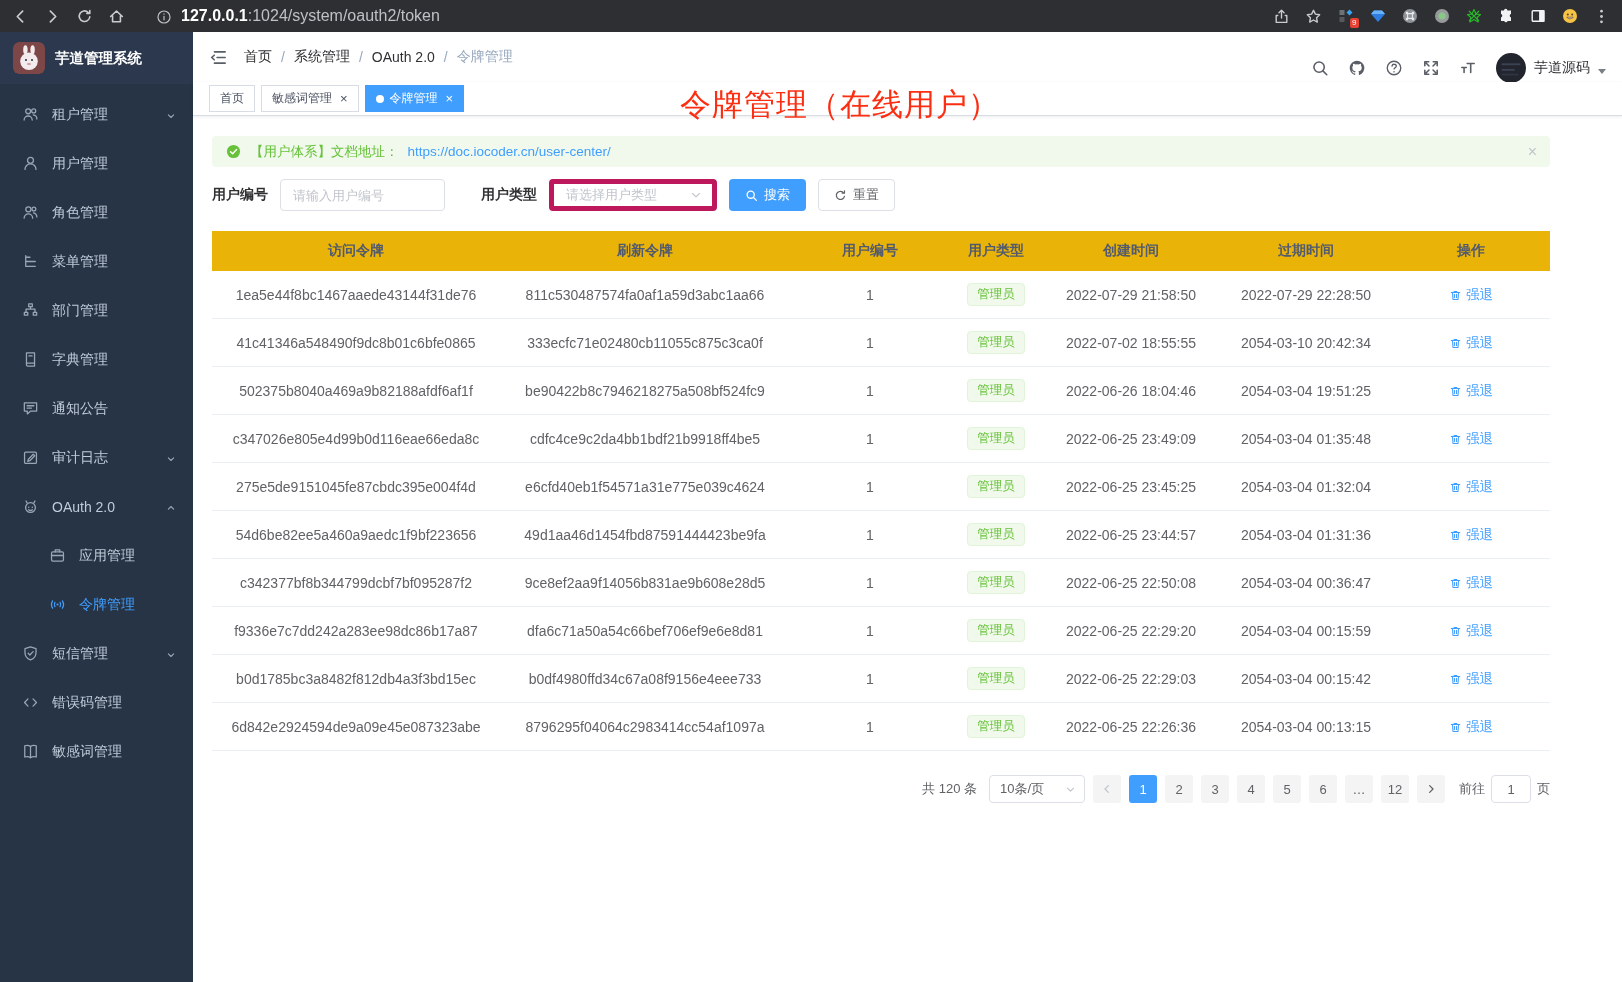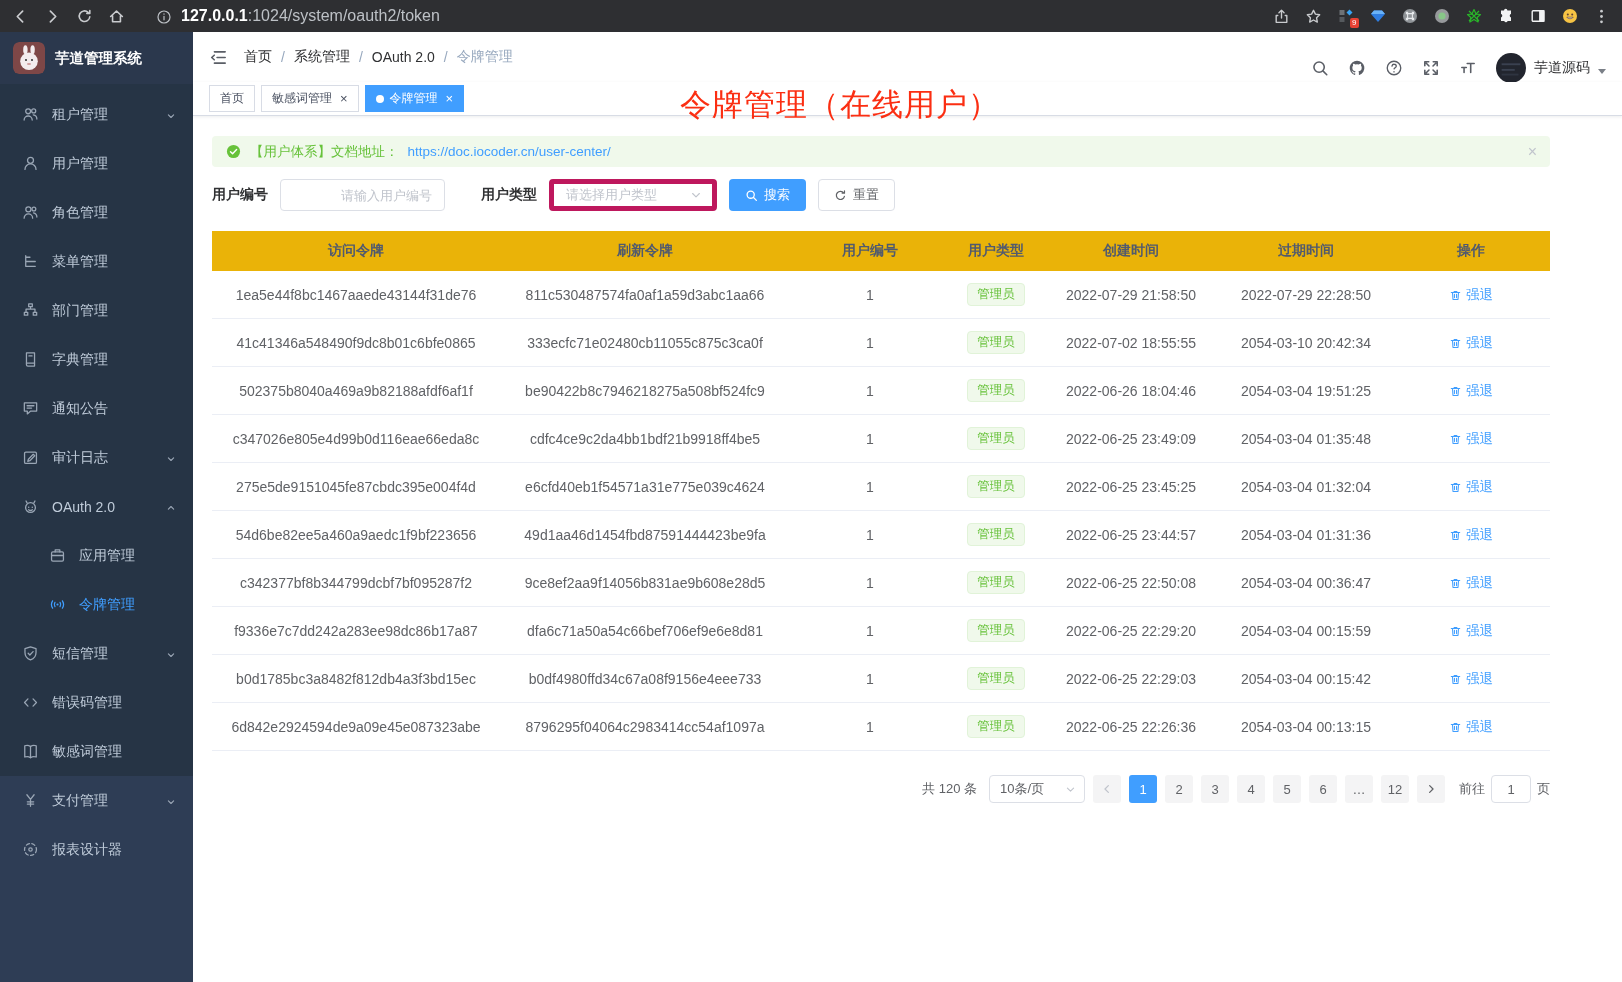--- a/index.html
+++ b/index.html
@@ -60,21 +60,21 @@
 
   
   .content { padding:20px 0 0 19px; }
   .alert { width:1338px; height:31px; background:#f0f9eb; border-radius:4px; display:flex; align-items:center; padding:0 14px; gap:9px; font-size:13.5px; color:#67c23a; position:relative; }
   .alert svg.chk { width:15px; height:15px; }
   .alert-link { color:#409eff; cursor:pointer; }
   .alert-close { position:absolute; right:13px; color:#c0c4cc; font-size:16px; cursor:pointer; line-height:1; }
 
   .filters { display:flex; align-items:center; margin-top:12px; height:32px; font-size:14px; }
   .f-label { font-weight:bold; color:#303133; margin-right:12px; }
-  .f-input { width:165px; height:32px; border:1px solid #dcdfe6; border-radius:4px; padding:0 12px; font-size:13px; color:#0f172a; font-family:inherit; outline:none;text-align:right; }
+  .f-input { width:165px; height:32px; border:1px solid #dcdfe6; border-radius:4px; padding:0 12px; font-size:13px; color:#0f172a; font-family:inherit; outline:none; }
   .f-input::placeholder { color:#c0c4cc; }
   .f-select { width:168px; height:32px; border:5px solid #be185d; border-radius:4px; display:flex; align-items:center; justify-content:space-between; padding:0 10px 0 12px; font-size:13px; color:#c0c4cc; cursor:pointer; }
   .f-select svg { width:12px; height:12px; color:#c0c4cc; }
   .gap36 { width:36px; }
   .gap12 { width:12px; }
   .btn { height:32px; padding:0 15px; border-radius:4px; font-size:13px; display:inline-flex; align-items:center; gap:6px; cursor:pointer; border:1px solid transparent; font-family:inherit; }
   .btn svg { width:13px; height:13px; }
   .btn-primary { background:#409eff; color:#fff; }
   .btn-plain { background:#fff; border-color:#dcdfe6; color:#606266; }
 
@@ -315,38 +315,20 @@
           <span>错误码管理</span>
         </div>
         <div class="side-item">
           <span><svg class="ic" viewBox="0 0 16 16" fill="none" stroke="currentColor" stroke-width="1.2" stroke-linecap="round" stroke-linejoin="round">
               <path d="M8 3.2C6.6 2.2 4.2 2 2.6 2.6v10.6C4.2 12.6 6.6 12.8 8 13.8c1.4-1 3.8-1.2 5.4-.6V2.6C11.8 2 9.4 2.2 8 3.2z"></path>
               <path d="M8 3.2v10.6"></path>
             </svg></span>
           <span>敏感词管理</span>
         </div>
       </nav>
-    <div class="side-light" id="side-menu-light">
-        <div class="side-item">
-          <span><svg class="ic" viewBox="0 0 16 16" fill="none" stroke="currentColor" stroke-width="1.2" stroke-linecap="round" stroke-linejoin="round">
-              <path d="M4.6 2.6L8 7l3.4-4.4M8 7v6.4M5 9.2h6M5 11.4h6"></path>
-            </svg></span>
-          <span>支付管理</span>
-          <span class="chev"><svg class="ic" viewBox="0 0 16 16" fill="none" stroke="currentColor" stroke-width="1.5" stroke-linecap="round" stroke-linejoin="round">
-              <path d="M4.5 6.5L8 10l3.5-3.5"></path>
-            </svg></span>
-        </div>
-        <div class="side-item">
-          <span><svg class="ic" viewBox="0 0 16 16" fill="none" stroke="currentColor" stroke-width="1.2" stroke-linecap="round" stroke-linejoin="round">
-              <circle cx="8" cy="8" r="5.6" stroke-dasharray="3.1 2.3"></circle>
-              <circle cx="8" cy="8" r="1.6"></circle>
-            </svg></span>
-          <span>报表设计器</span>
-        </div>
-      </div>
   </aside>
 
   <div class="main">
     <div class="topbar">
       <span class="fold-btn"><svg class="ic" viewBox="0 0 16 16" fill="none" stroke="currentColor" stroke-width="1.4" stroke-linecap="round" stroke-linejoin="round">
             <path d="M4.6 3.2h9M6.8 8h6.8M4.6 12.8h9M4.4 6.1L2.3 8l2.1 1.9"></path>
           </svg></span>
       <div class="breadcrumb" id="breadcrumb">
           <span class="crumb">首页</span>
           <span class="crumb-sep">/</span>

